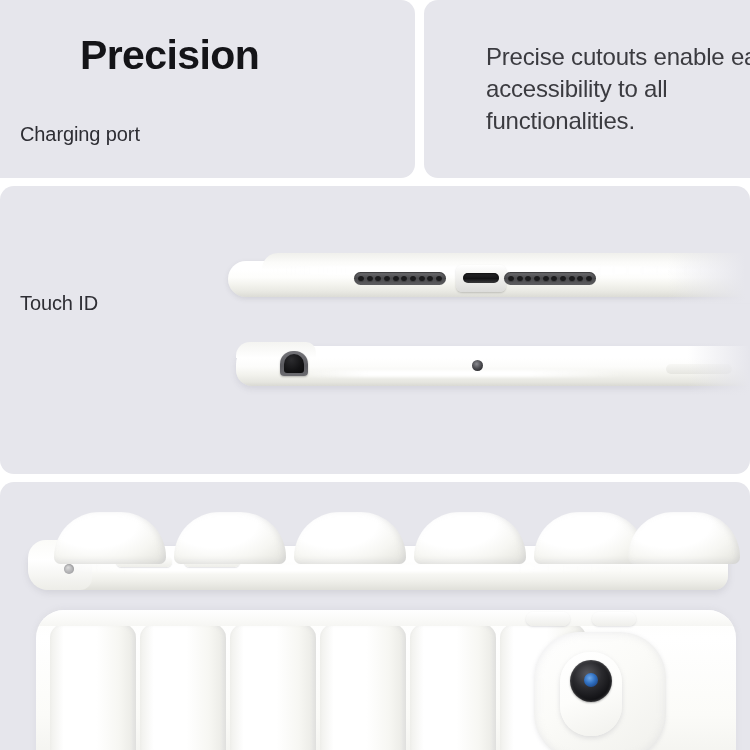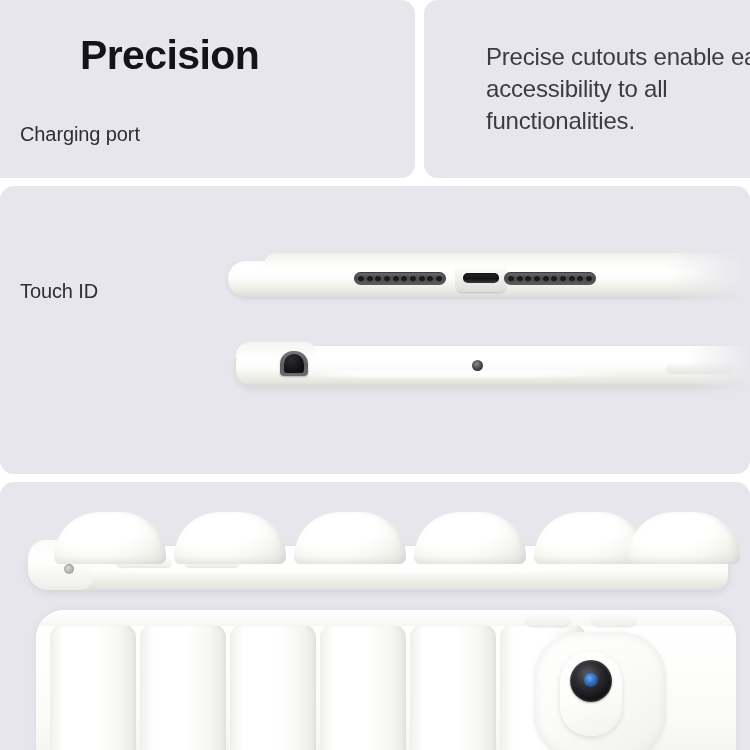--- a/index.html
+++ b/index.html
@@ -41,21 +41,21 @@
     letter-spacing:-0.2px;
     margin-left:45px;
   }
 
   
   .feat-label {
     position:absolute; font-size:20px; font-weight:400;
     color:#2e2e34; letter-spacing:-0.1px; white-space:nowrap;
   }
   #label-charging { left:20px; top:79px;margin-top:44px; }
-  #label-touchid  { left:20px; top:280px; }
+  #label-touchid  { left:20px; top:292px; }
 
   
   .dev-charge {
     position:absolute; left:228px; top:253px; width:530px; height:50px;
   }
   .dev-charge .body {
     position:absolute; left:0; top:8px; width:530px; height:36px;
     border-radius:20px 6px 6px 20px;
     background:
       linear-gradient(180deg,

